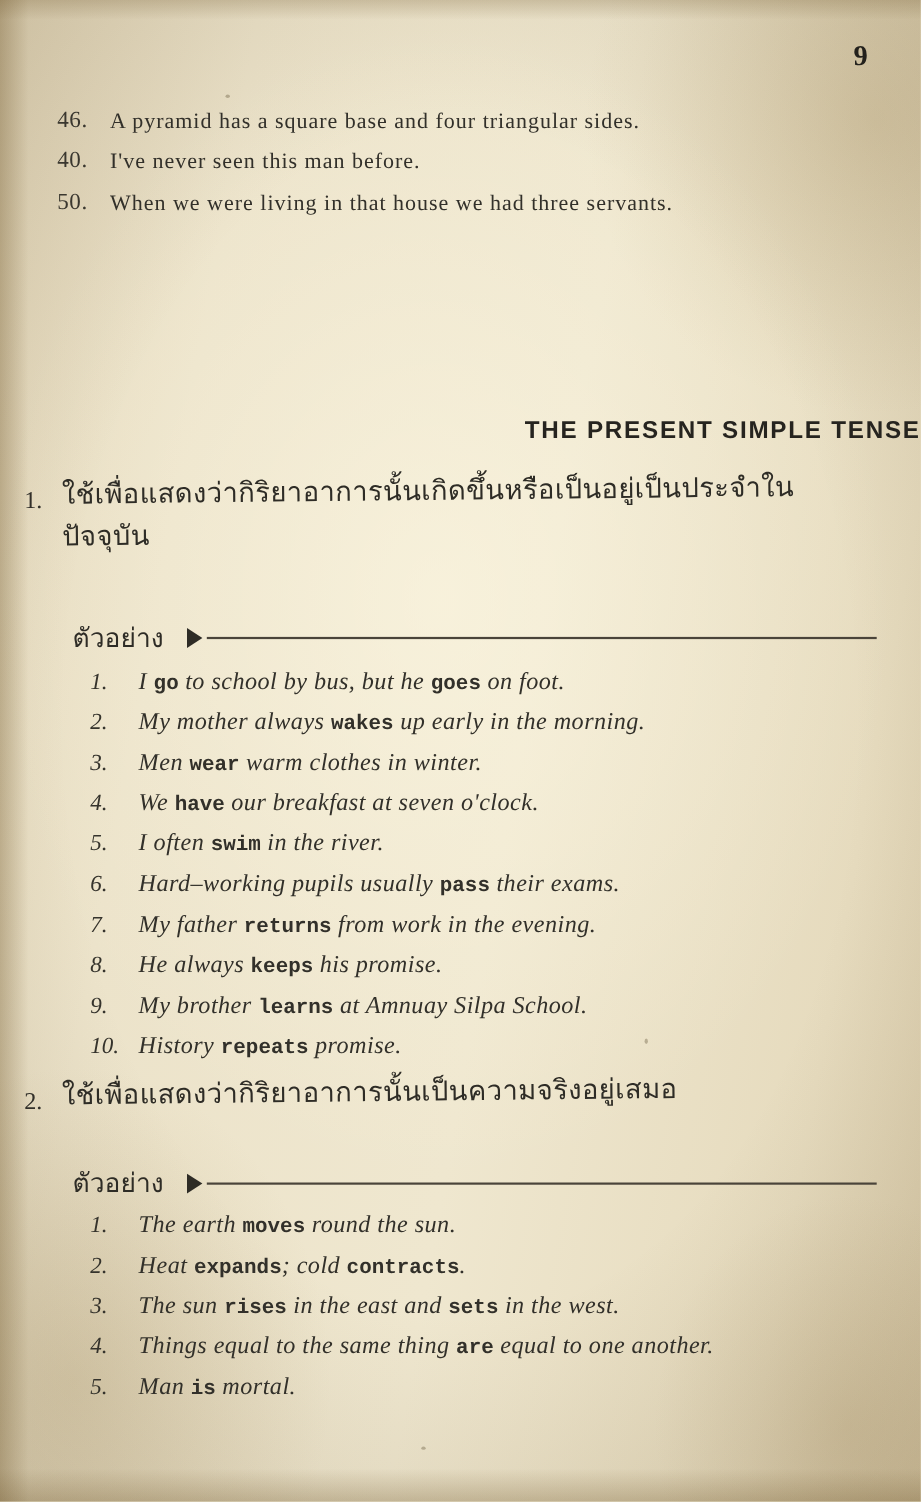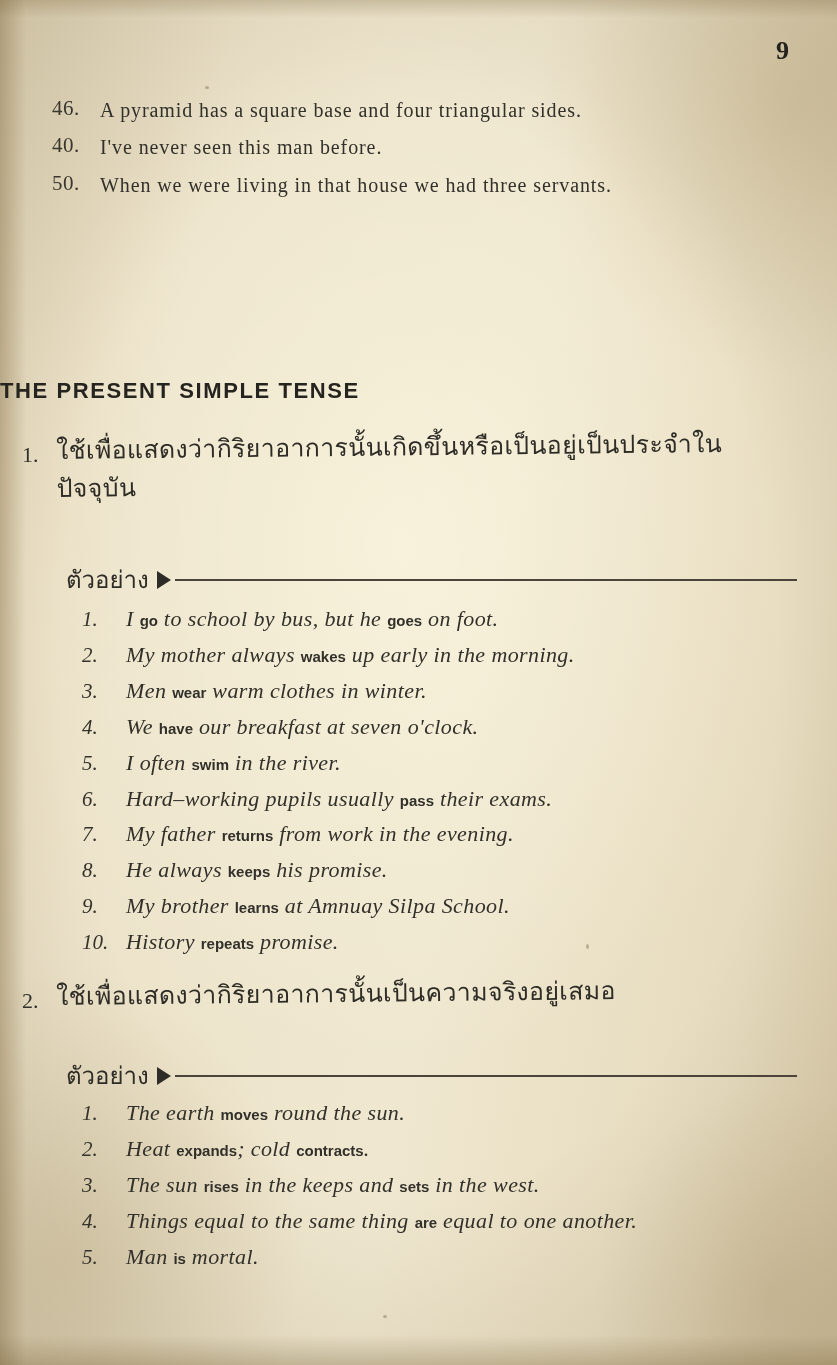--- a/index.html
+++ b/index.html
@@ -94,21 +94,21 @@
     text-align: justify;
     text-justify: inter-word;
   }
 
   
   .section-heading {
     position: absolute;
     top: 378px;
     left: 0;
     right: 0;
-    text-align: left;
+    text-align: right;
     font-family: "Liberation Sans", sans-serif;
     font-weight: bold;
     font-size: 22px;
     letter-spacing: 1.6px;
     color: #26241f;
   }
 
   
   .rule {
     position: absolute;
@@ -139,21 +139,21 @@
     position: absolute;
     left: 66px;
     right: 40px;
     display: flex;
     align-items: center;
   }
   .example-bar .ex-label {
     font-size: 24px;
     color: #2e2c26;
     white-space: nowrap;
-    padding-right: 8px;
+    padding-right: 21px;
   }
   .example-bar .tri {
     width: 0; height: 0;
     border-top: 9px solid transparent;
     border-bottom: 9px solid transparent;
     border-left: 14px solid #2e2c26;
     margin-right: 4px;
     flex: 0 0 auto;
   }
   .example-bar .line {
@@ -188,22 +188,22 @@
     flex: 1;
     font-style: italic;
     font-size: 22px;
     line-height: 1.36;
     color: #32302a;
     letter-spacing: 0.4px;
   }
   .ex-item .s b {
     font-weight: bold;
     font-style: normal;
-    font-family: Liberation Sans, sans-serif;
-    font-size: 15px;
+    font-family: Liberation Mono, monospace;
+    font-size: 19px;
     letter-spacing: 0;
   }
 
   
   .speck {
     position: absolute;
     background: rgba(90,75,45,0.35);
     border-radius: 50%;
     z-index: 4;
     pointer-events: none;
@@ -308,21 +308,21 @@
       <div class="ex-item">
         <div class="n">1.</div>
         <div class="s"><span>The earth </span><b>moves</b><span> round the sun.</span></div>
       </div>
       <div class="ex-item">
         <div class="n">2.</div>
         <div class="s"><span>Heat </span><b>expands</b><span>; cold </span><b>contracts</b><span>.</span></div>
       </div>
       <div class="ex-item">
         <div class="n">3.</div>
-        <div class="s"><span>The sun </span><b>rises</b><span> in the keeps and </span><b>sets</b><span> in the west.</span></div>
+        <div class="s"><span>The sun </span><b>rises</b><span> in the east and </span><b>sets</b><span> in the west.</span></div>
       </div>
       <div class="ex-item">
         <div class="n">4.</div>
         <div class="s"><span>Things equal to the same thing </span><b>are</b><span> equal to one another.</span></div>
       </div>
       <div class="ex-item">
         <div class="n">5.</div>
         <div class="s"><span>Man </span><b>is</b><span> mortal.</span></div>
       </div>
     </div>

